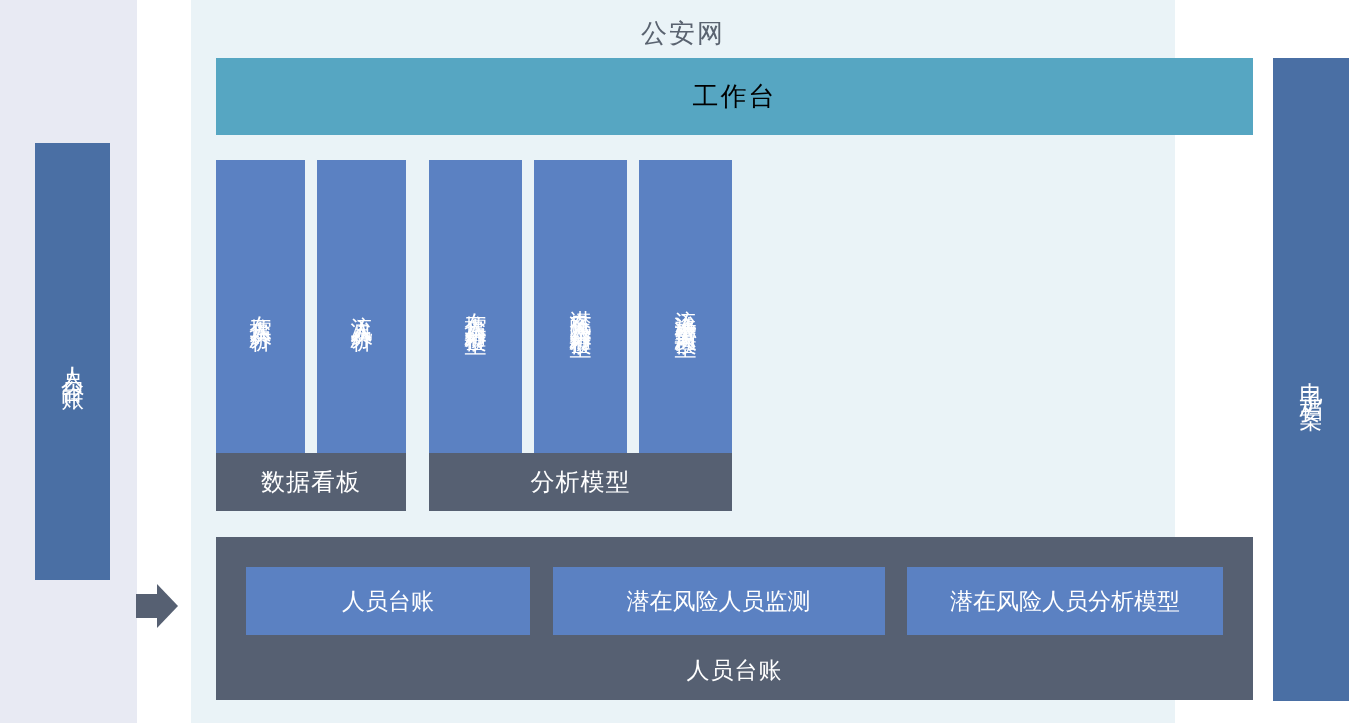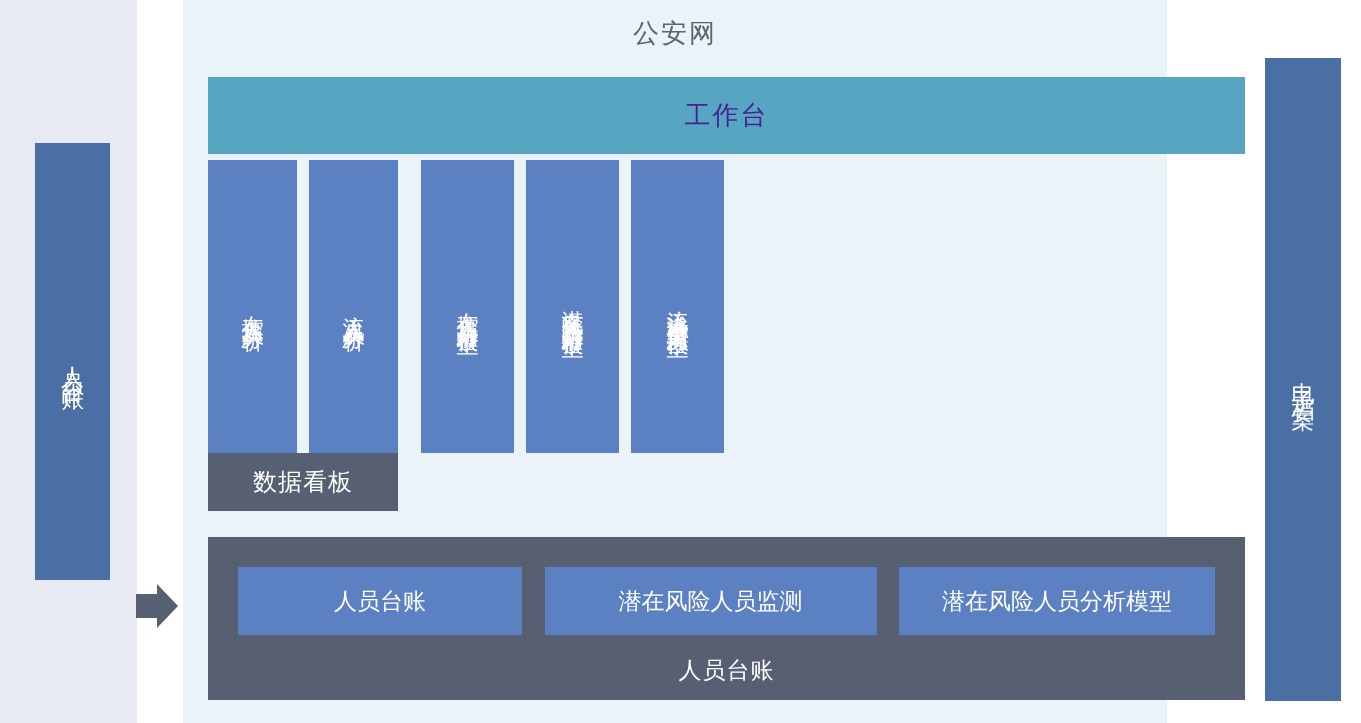--- a/index.html
+++ b/index.html
@@ -34,31 +34,31 @@
   }
   .arrow-shaft { width:21px; height:24px; background:#566072; }
   .arrow-head {
     width:0; height:0;
     border-left:21px solid #566072;
     border-top:22px solid transparent;
     border-bottom:22px solid transparent;
   }
   
   .main-panel {
-    position:absolute; left:183px; top:0; width:984px; height:723px;
+    position:absolute; left:191px; top:0; width:984px; height:723px;
     background:#eaf3f7;
   }
   .main-title {
     position:absolute; top:16px; left:0; width:100%; text-align:center;
     font-size:26px; color:#5a6370; letter-spacing:2px;
   }
   .workbench {
     position:absolute; left:25px; top:58px; width:1037px; height:77px;
-    background:#56a6c2; color:#4c1d95; font-size:26px; letter-spacing:2px;
-    display:flex; align-items:center; justify-content:center;margin-top:19px;
+    background:#56a6c2; color:#000000; font-size:26px; letter-spacing:2px;
+    display:flex; align-items:center; justify-content:center;
   }
   
   .groups {
     position:absolute; left:25px; top:160px; width:1037px; height:351px;
     display:flex;
   }
   .group { display:flex; flex-direction:column; }
   .g1 { width:190px; margin-right:23px; }
   .g2 { width:287px; margin-right:21px; }
   .g3 { width:192px; margin-right:21px; }
@@ -139,20 +139,21 @@
           <div class="bar">
             <span class="vtext">在控人员分析模型</span>
           </div>
           <div class="bar">
             <span class="vtext">潜在风险人员分析模型</span>
           </div>
           <div class="bar">
             <span class="vtext">流入涉稳重点人员模型</span>
           </div>
         </div>
+        <div class="group-label">分析模型</div>
       </div>
 
     </div>
 
     <div class="bottom-panel">
       <div class="btn-row">
         <div class="bottom-btn btn-1">人员台账</div>
         <div class="bottom-btn btn-2">潜在风险人员监测</div>
         <div class="bottom-btn btn-3">潜在风险人员分析模型</div>
       </div>

